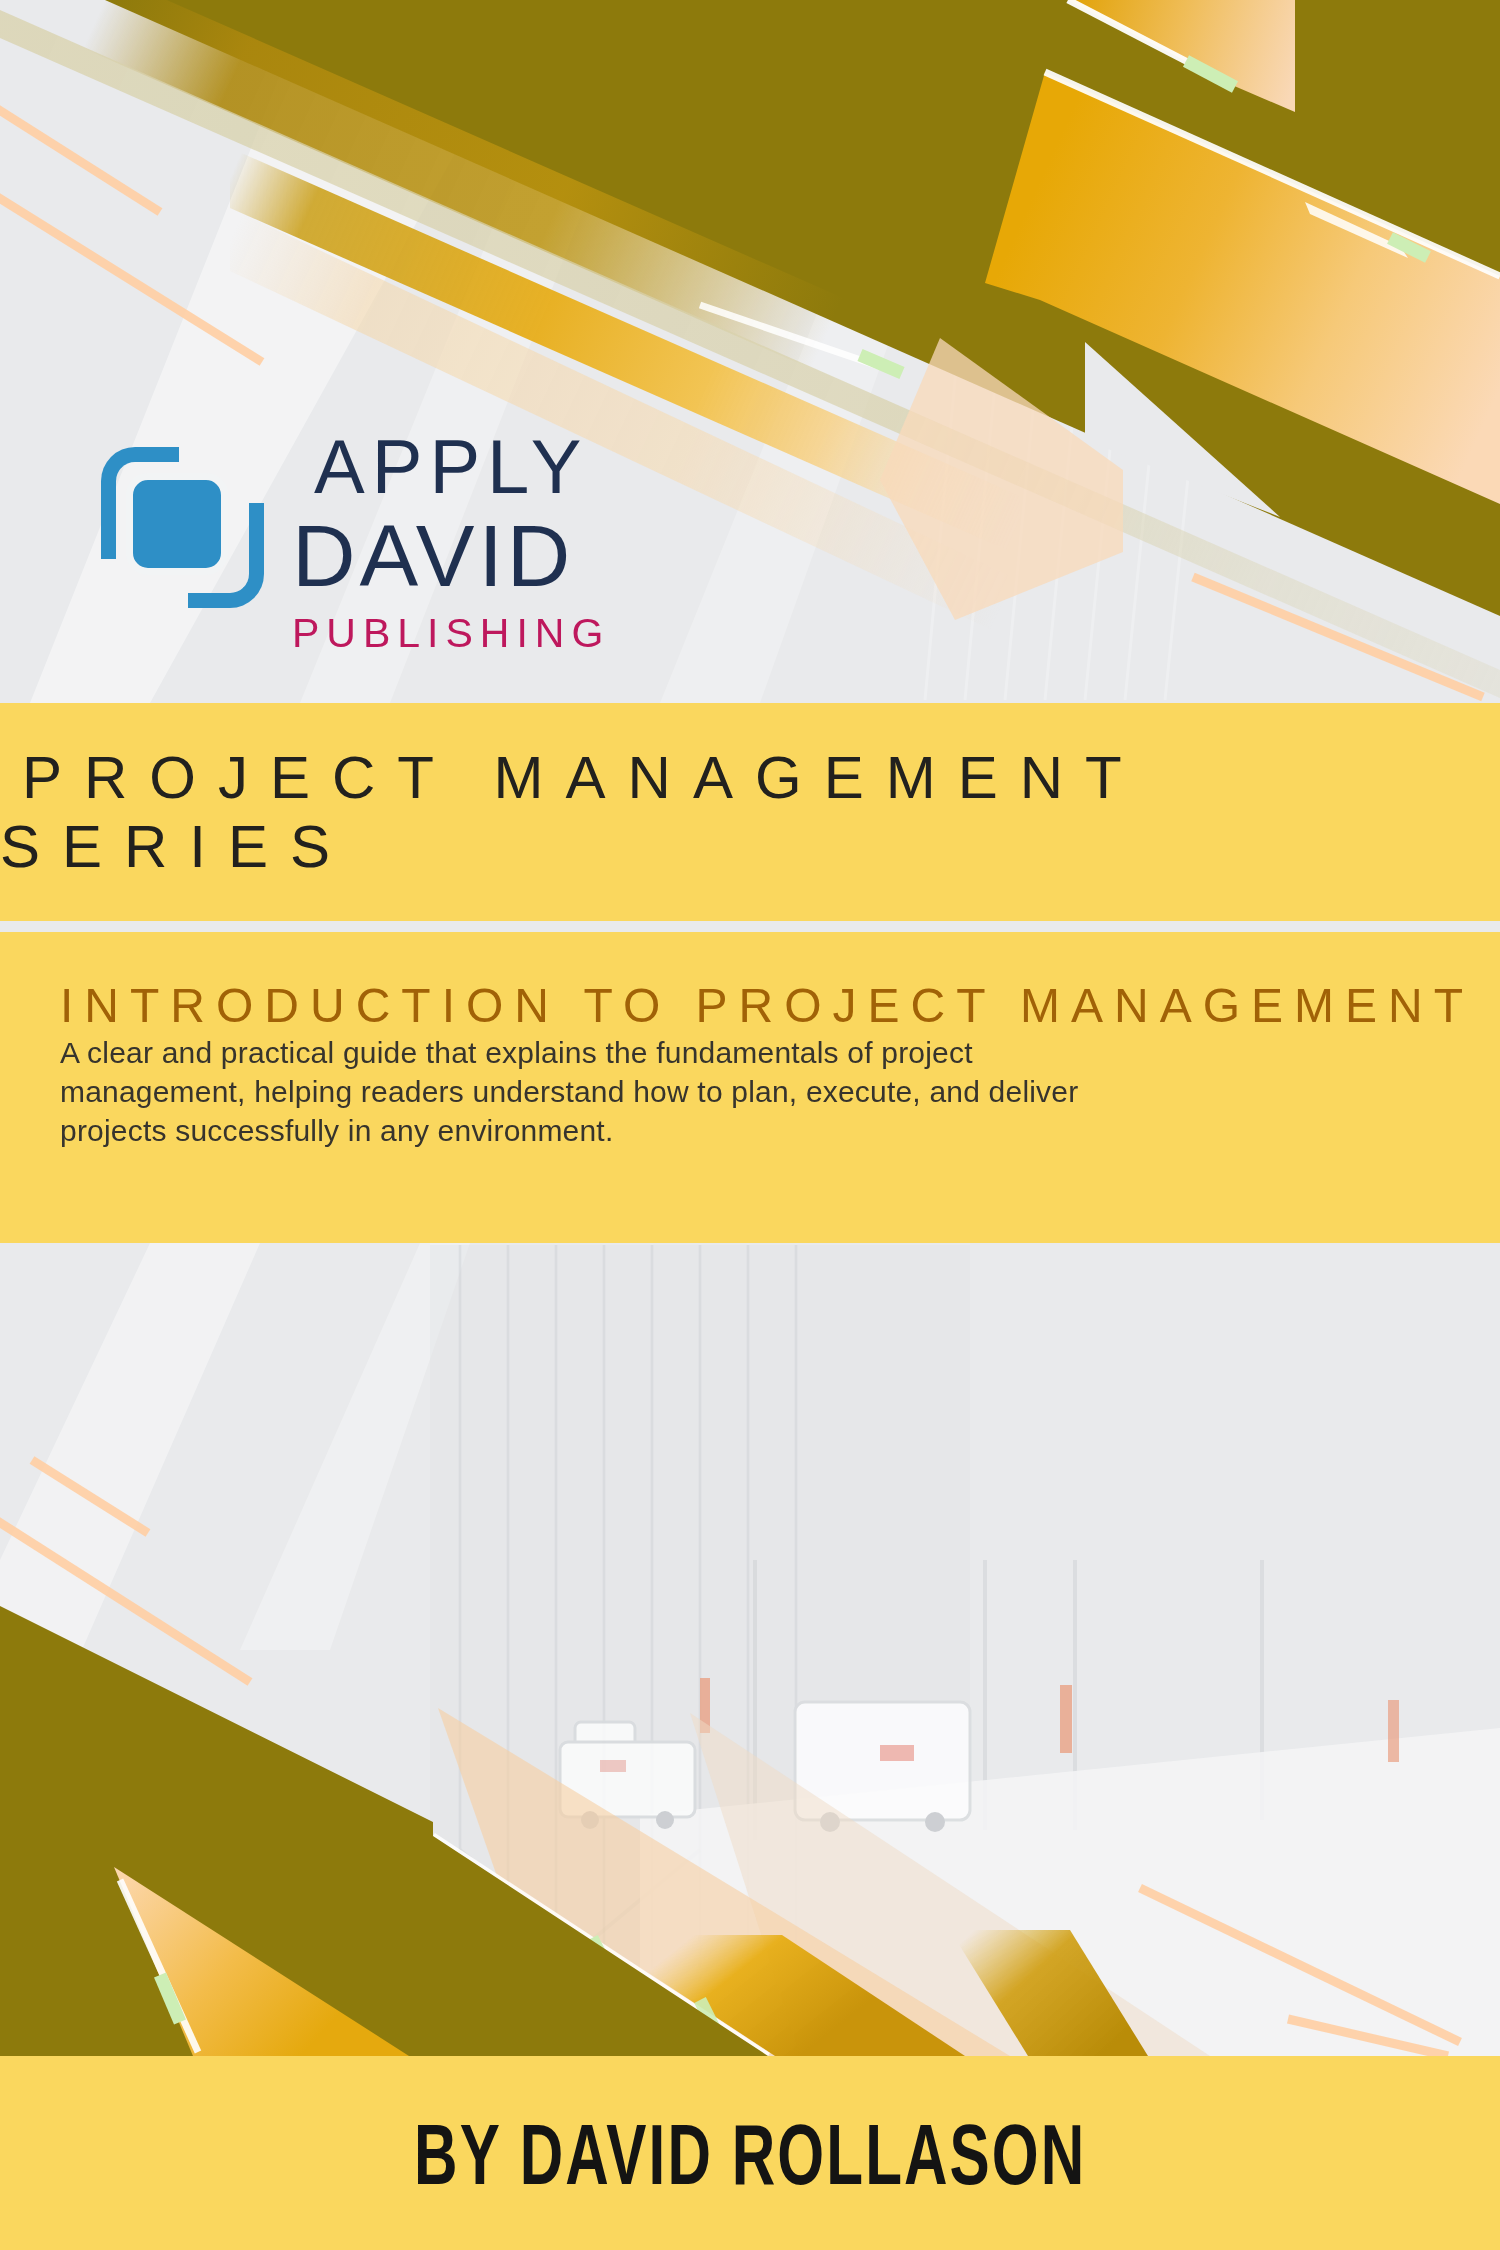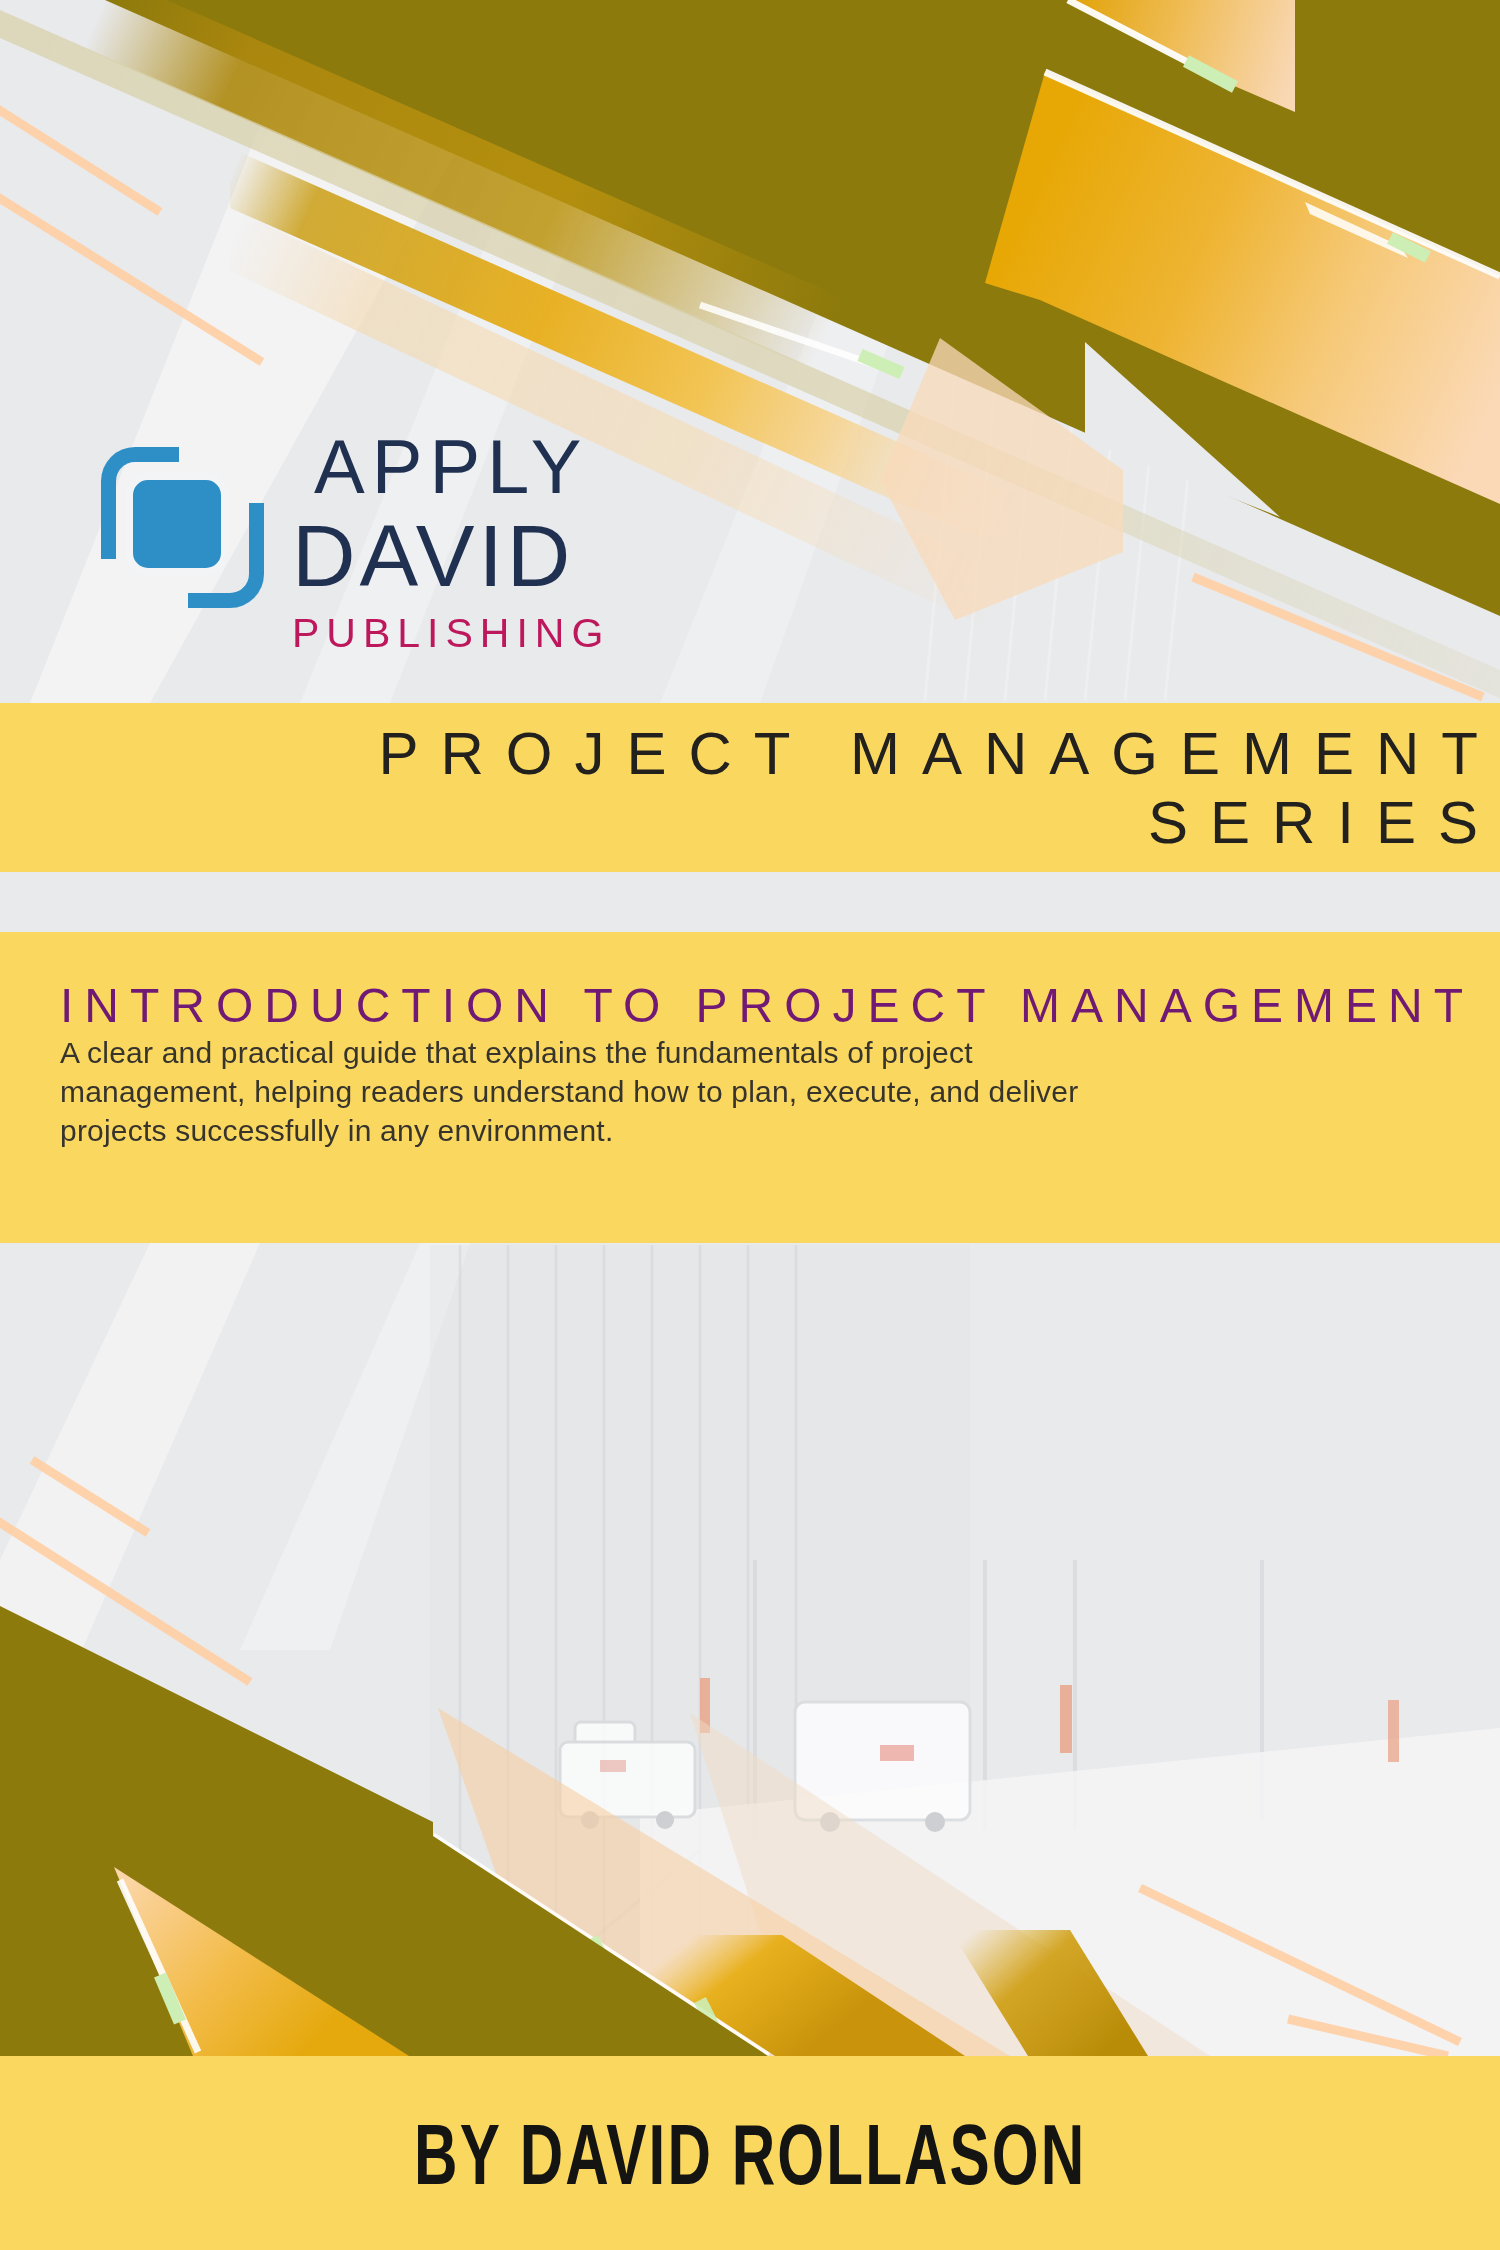--- a/index.html
+++ b/index.html
@@ -26,24 +26,24 @@
   .icon-corner.tl{left:5px;top:10px;width:78px;height:112px;border-left-width:15px;border-top-width:15px;border-top-left-radius:34px;}
   .icon-corner.br{left:92px;top:66px;width:76px;height:105px;border-right-width:15px;border-bottom-width:15px;border-bottom-right-radius:34px;}
   .icon-square{position:absolute;left:30px;top:36px;width:102px;height:102px;background:var(--logo-blue);border:7px solid #f2f4f5;border-radius:22px;}
   .logo-text{position:absolute;left:196px;top:0;white-space:nowrap;}
   .logo-apply{font-size:76px;letter-spacing:7px;color:var(--logo-navy);line-height:1;padding-left:22px;}
   .logo-focus{font-size:88px;letter-spacing:4px;color:var(--logo-navy);line-height:1;margin-top:7px;}
   .logo-publishing{font-size:41px;letter-spacing:7px;color:#be185d;line-height:1;margin-top:13px;}
 
   
   .banner{position:absolute;left:0;width:1500px;background:var(--banner-yellow);}
-  .banner-series{top:703px;height:169px;display:flex;align-items:center;justify-content:center;text-align:right;}
+  .banner-series{top:703px;height:218px;display:flex;align-items:center;justify-content:center;}
   .banner-series span{font-size:60px;letter-spacing:22px;color:#22211e;text-indent:22px;}
   .banner-intro{top:932px;height:311px;padding:46px 60px 0 60px;}
-  .intro-title{font-size:48px;letter-spacing:11px;color:#701a75;white-space:nowrap;}
+  .intro-title{font-size:48px;letter-spacing:11px;color:#a16207;white-space:nowrap;}
   .intro-desc{font-size:30px;line-height:39px;color:var(--desc-color);letter-spacing:.2px;}
   .intro-desc span{display:block;}
   .banner-footer{top:2056px;height:196px;display:flex;align-items:center;justify-content:center;}
   .banner-footer span{display:inline-block;font-size:86px;font-weight:bold;letter-spacing:3px;color:#141413;transform:scaleX(.70);transform-origin:center;}
 </style>
 </head>
 <body>
 
 <div class="cover">
 

